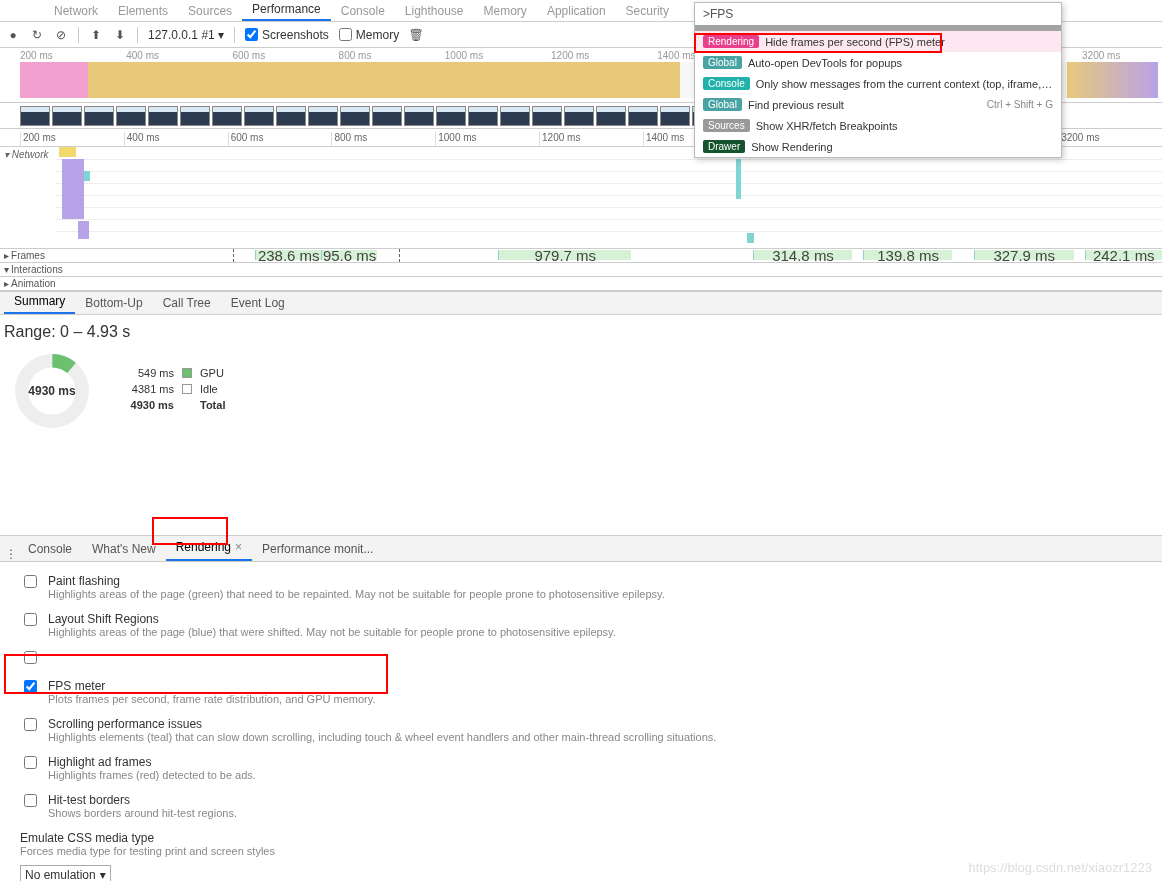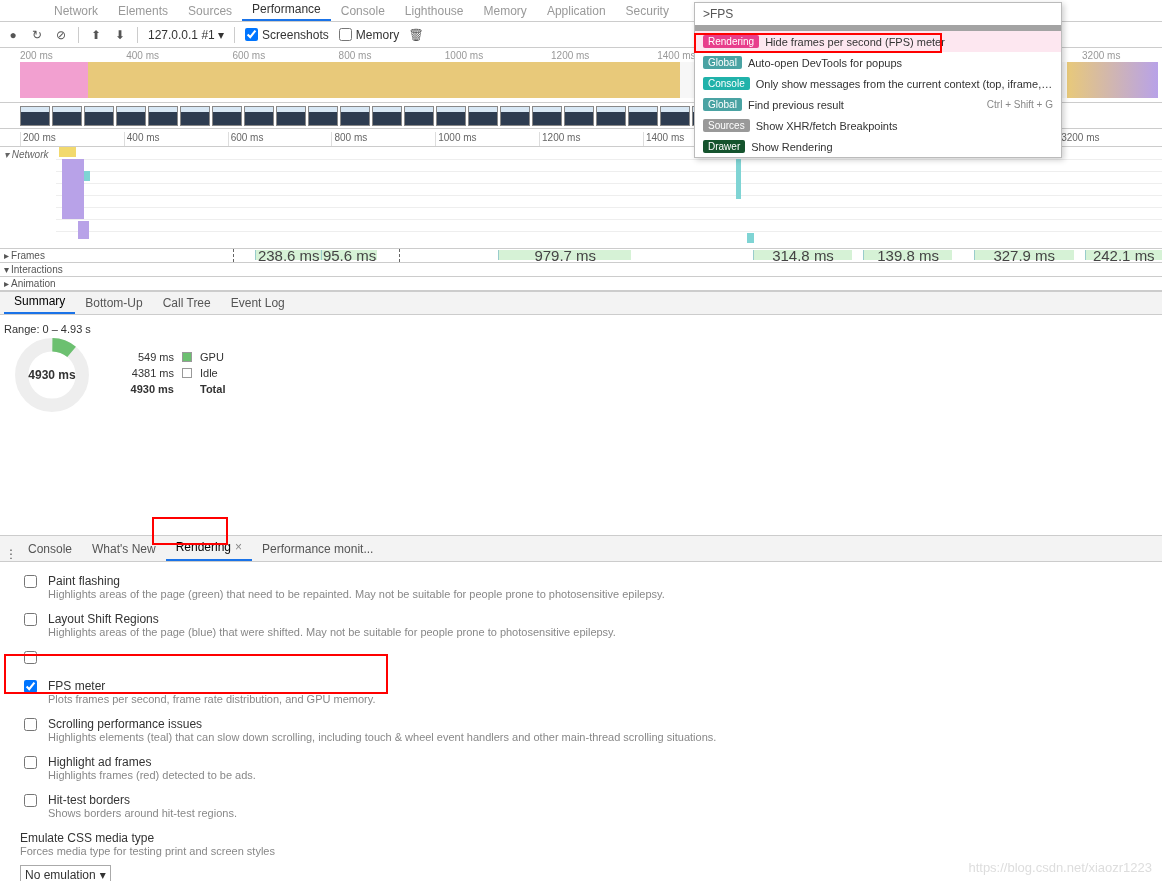--- a/index.html
+++ b/index.html
@@ -38,21 +38,21 @@
   .track-label{width:56px;padding-left:4px;display:flex;align-items:center;gap:2px;}
   .track-body{flex:1;position:relative;height:100%;}
   .frame-seg{position:absolute;top:1px;height:10px;background:#d6f2d6;border-left:1px solid #9cc;display:flex;align-items:center;justify-content:center;font-size:15px;color:#444;}
   .dashed{position:absolute;top:0;height:100%;border-left:1px dashed #666;}
   
   .subtabs{display:flex;height:24px;align-items:flex-end;border-top:1px solid #ccc;border-bottom:1px solid #ccc;padding-left:4px;background:#f3f3f3;gap:0;}
   .subtab{padding:4px 10px;color:#555;cursor:pointer;}
   .subtab.active{color:#000;border-bottom:2px solid #1a73e8;}
   
   .summary{padding:8px 4px;}
-  .range-row{font-size:11px;color:#333;}
+  .range-row{font-size:16px;color:#333;margin-bottom:10px;}
   .summary-body{display:flex;align-items:center;gap:30px;padding-left:8px;}
   .donut{width:80px;height:80px;position:relative;}
   .donut svg{width:80px;height:80px;}
   .donut-center{position:absolute;inset:0;display:flex;align-items:center;justify-content:center;font-size:12px;font-weight:bold;}
   .summary-table{font-size:11px;}
   .summary-table div{display:flex;align-items:center;gap:8px;margin-bottom:4px;}
   .swatch{width:10px;height:10px;border:1px solid #999;}
   .swatch.gpu{background:#6CC070;}
   .swatch.idle{background:#fff;}
   

